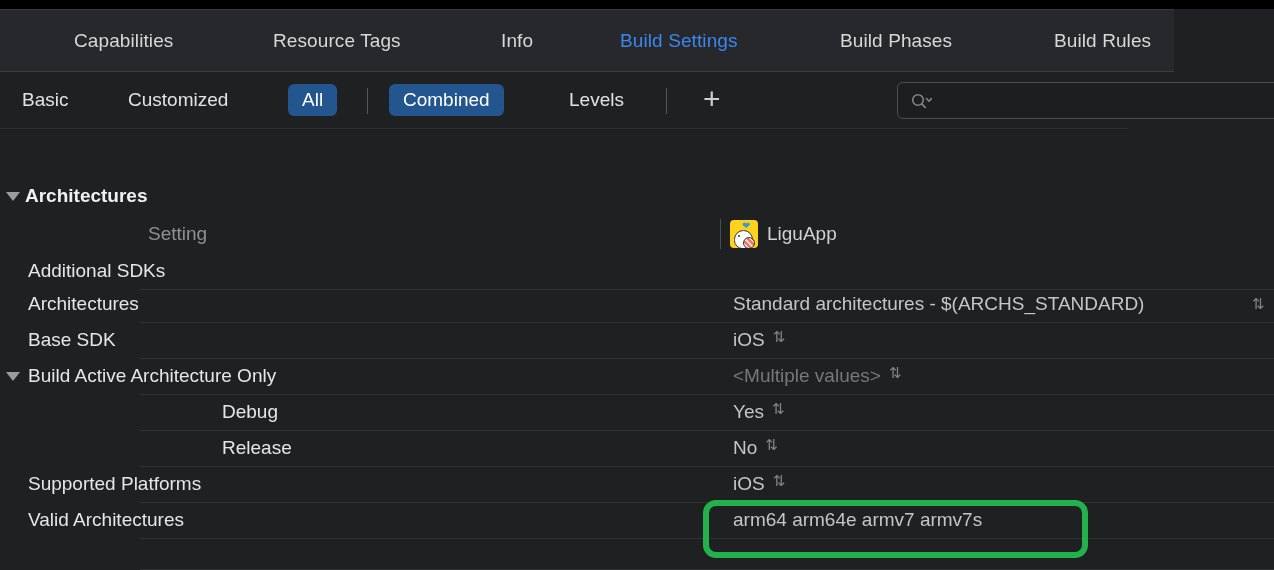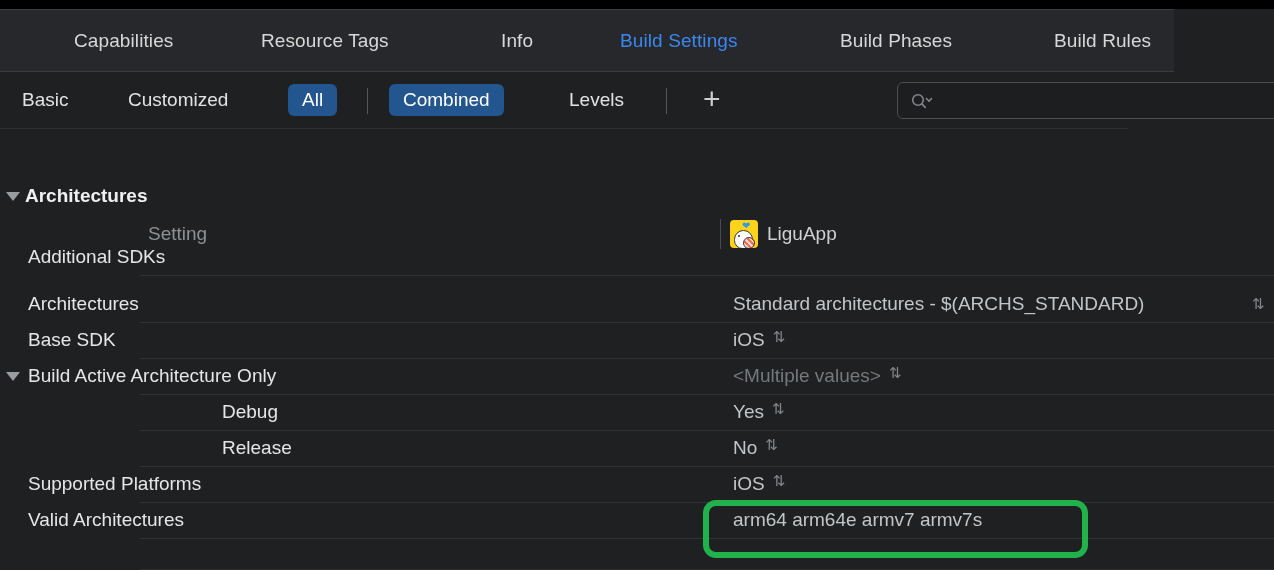--- a/index.html
+++ b/index.html
@@ -299,21 +299,21 @@
 </style>
 </head>
 <body>
 
 <div id="app">
 
   <div class="top-strip"></div>
 
   <div class="tabbar">
     <div class="tab" style="position:absolute;left:74px;">Capabilities</div>
-    <div class="tab" style="position:absolute;left:261px;">Resource Tags</div>
+    <div class="tab" style="position:absolute;left:273px;">Resource Tags</div>
     <div class="tab" style="position:absolute;left:501px;">Info</div>
     <div class="tab active" style="position:absolute;left:620px;">Build Settings</div>
     <div class="tab" style="position:absolute;left:840px;">Build Phases</div>
     <div class="tab" style="position:absolute;left:1054px;">Build Rules</div>
   </div>
 
   <div class="filterbar">
     <div class="fbtn" style="position:absolute;left:8px;">Basic</div>
     <div class="fbtn" style="position:absolute;left:114px;">Customized</div>
     <div class="fbtn sel" style="position:absolute;left:288px;">All</div>
@@ -349,21 +349,21 @@
         <span class="app-icon">
           <span class="heart">❤</span>
           <span class="body"></span>
           <span class="eye"></span>
           <span class="ball"></span>
         </span>
         <span class="target-name">LiguApp</span>
       </span>
     </div>
 
-    <div class="row" style="top:111px;padding-left:24px;">
+    <div class="row" style="top:125px;padding-left:24px;">
       <span class="divline-left"></span>
       <span class="name indent0">Additional SDKs</span>
       <span class="val"></span>
     </div>
 
     <div class="row" style="top:158px;">
       <span class="divline-left"></span>
       <span class="name indent0">Architectures</span>
       <span class="val">
         <span>Standard architectures  -  $(ARCHS_STANDARD)</span>

